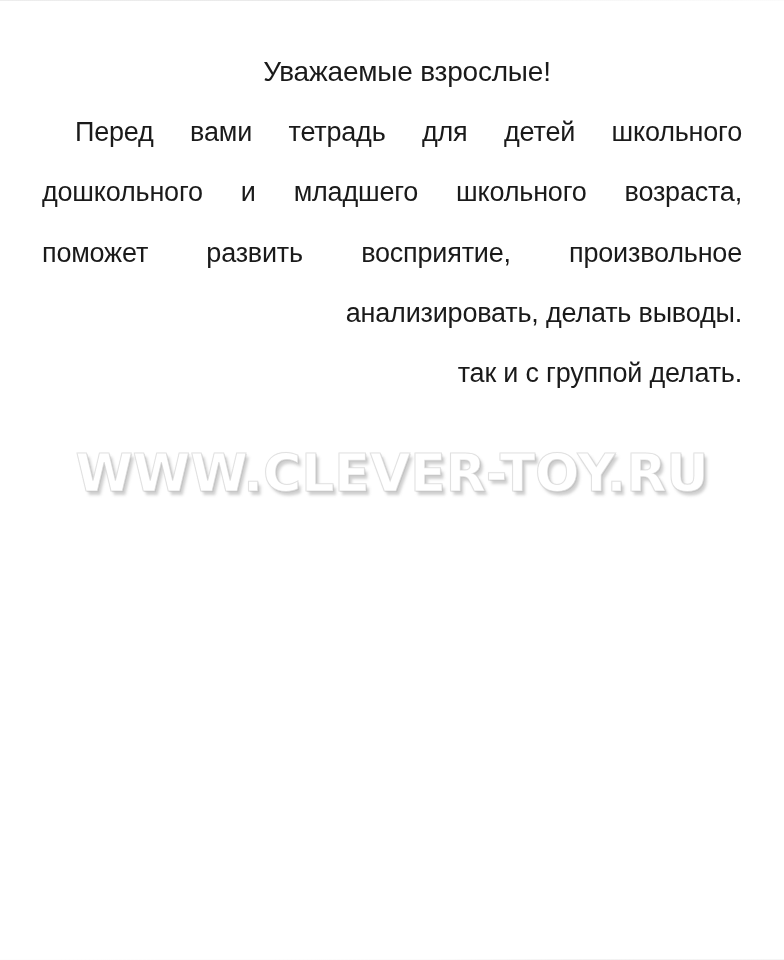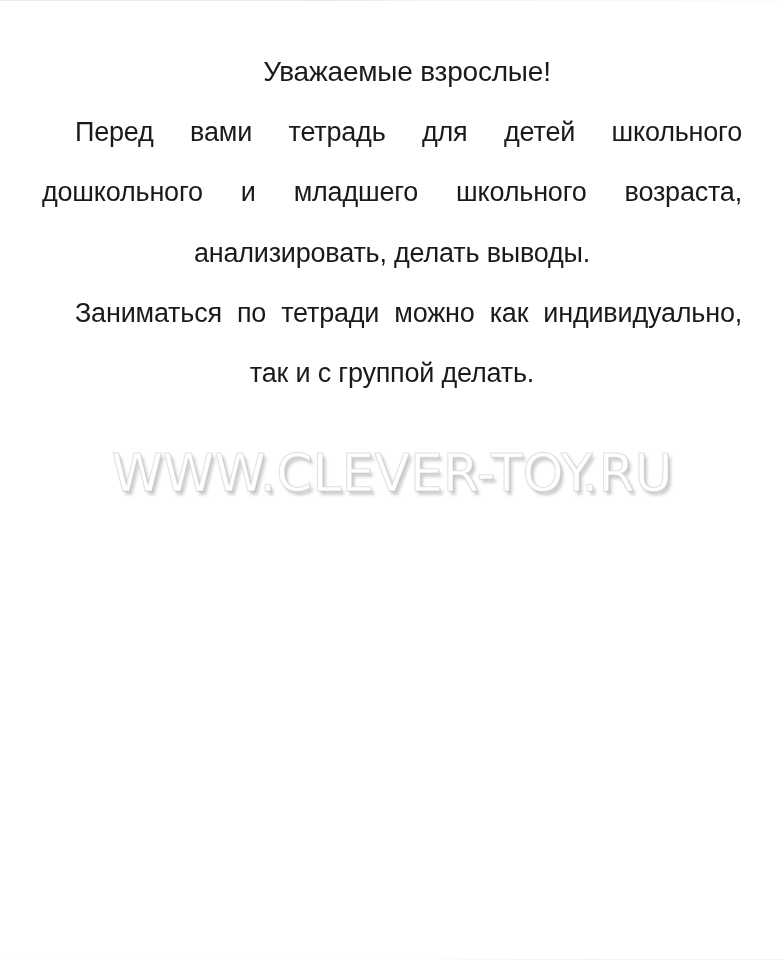--- a/index.html
+++ b/index.html
@@ -29,21 +29,21 @@
     height: 1px;
     background: linear-gradient(to right, #fdfdfd 0%, #fbfbfb 55%, #f2f2f2 75%, #f5f5f5 100%);
   }
   .watermark {
     position: absolute;
     top: 447px;
     left: 50%;
     transform: translateX(-50%);
     z-index: 0;
     font-family: "DejaVu Sans", sans-serif;
-    font-weight: normal;
+    font-weight: bold;
     font-size: 52px;
     line-height: 52px;
     letter-spacing: 0px;
     white-space: nowrap;
     color: #ffffff;
     -webkit-text-stroke: 1px rgba(214,214,214,0.65);
     text-shadow:
       3px 4px 3px rgba(150,150,150,0.45),
       1px 1px 1px rgba(200,200,200,0.55),
       0 0 1px rgba(205,205,205,0.7);
@@ -71,40 +71,40 @@
     padding-left: 30px; 
   }
   .j {
     text-align: justify;
     text-align-last: justify;
   }
   .indent {
     text-indent: 33px;
   }
   .last {
-    text-align: center;
+    text-align: right;
   }
 </style>
 </head>
 <body>
 
 <div class="page">
   <div class="top-edge-line"></div>
 
   <div class="watermark">WWW.CLEVER-TOY.RU</div>
 
   <div class="content">
     <h1 class="line title">Уважаемые взрослые!</h1>
 
     <div class="paragraph">
       <div class="line j indent">Перед вами тетрадь для детей школьного</div>
       <div class="line j">дошкольного и младшего школьного возраста,</div>
+      <div class="line j">поможет развить восприятие, произвольное</div>
       <div class="line last">анализировать, делать выводы.</div>
     </div>
 
     <div class="paragraph">
-      <div class="line j indent">Заниматься по тетради можно как индивидуально,</div>
       <div class="line last">так и с группой делать.</div>
     </div>
   </div>
 
   <div class="bottom-edge-line"></div>
 </div>
 
 </body></html>

